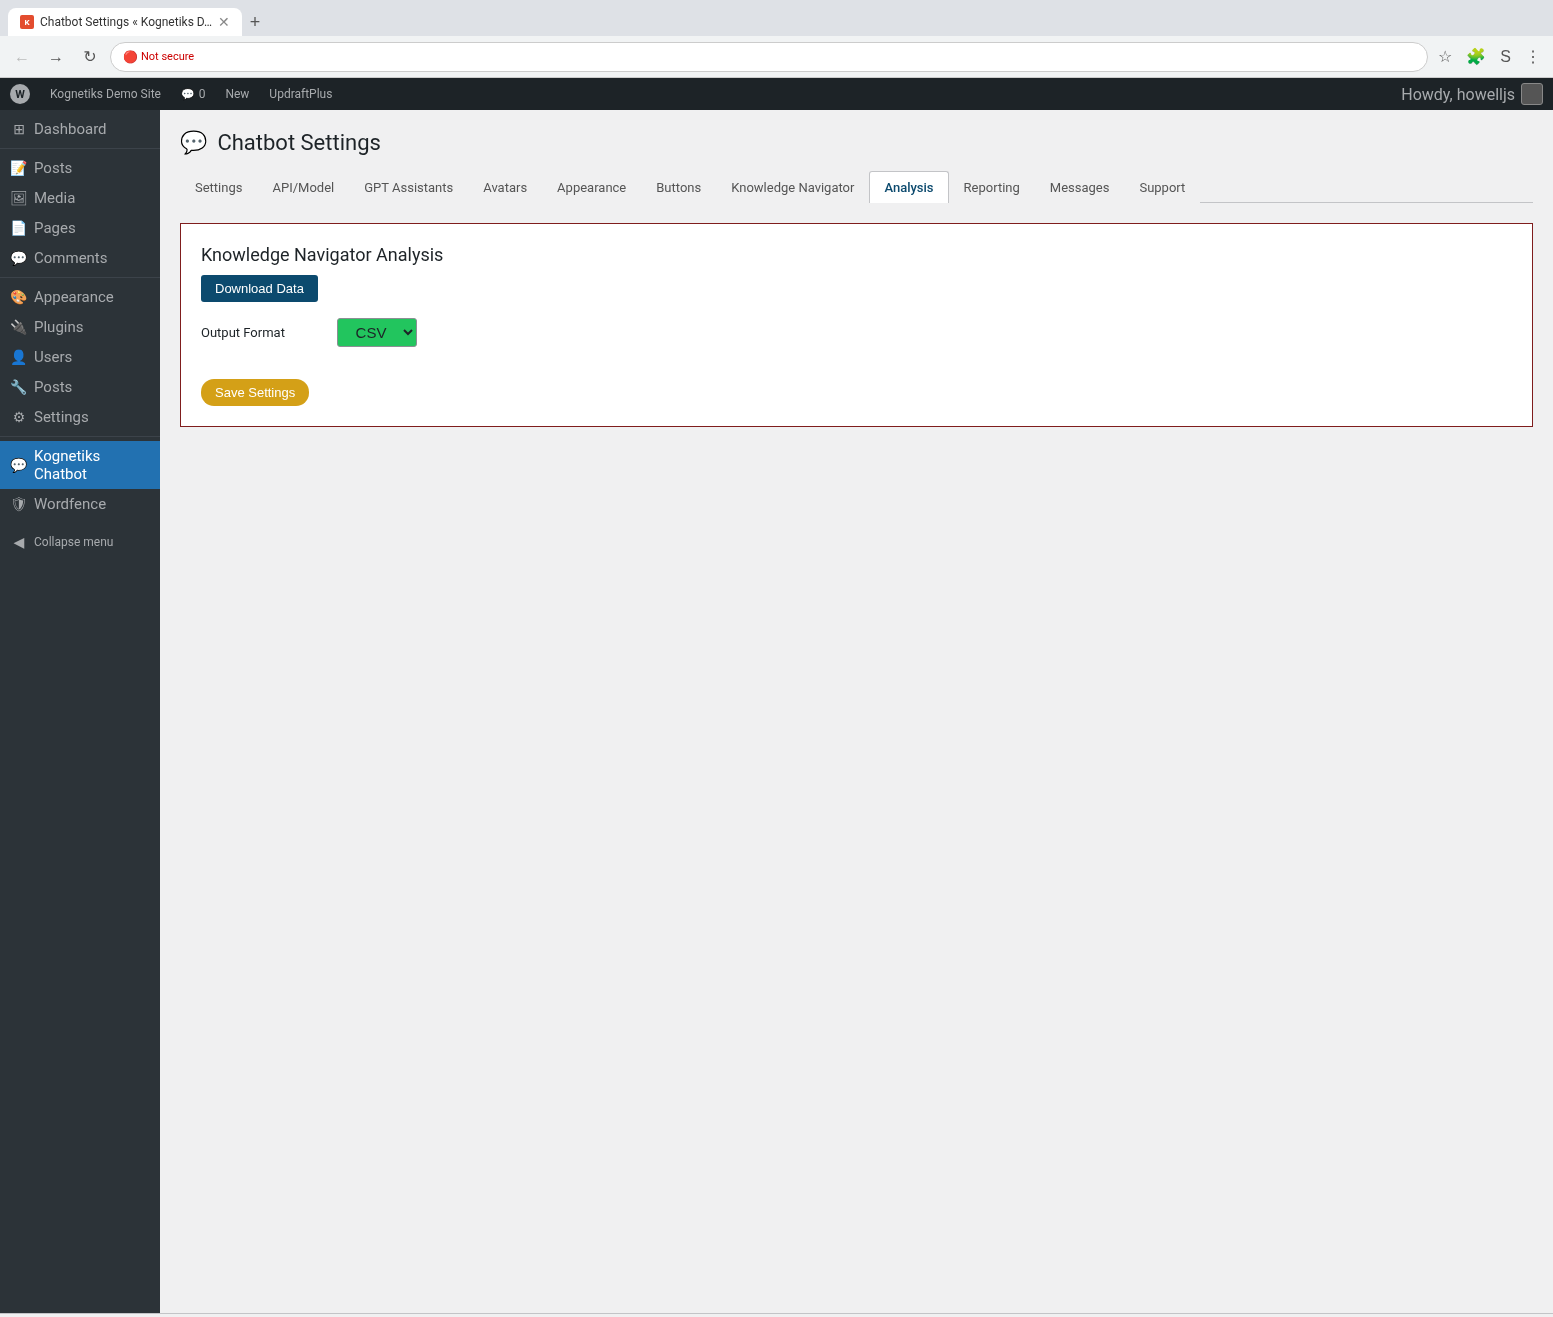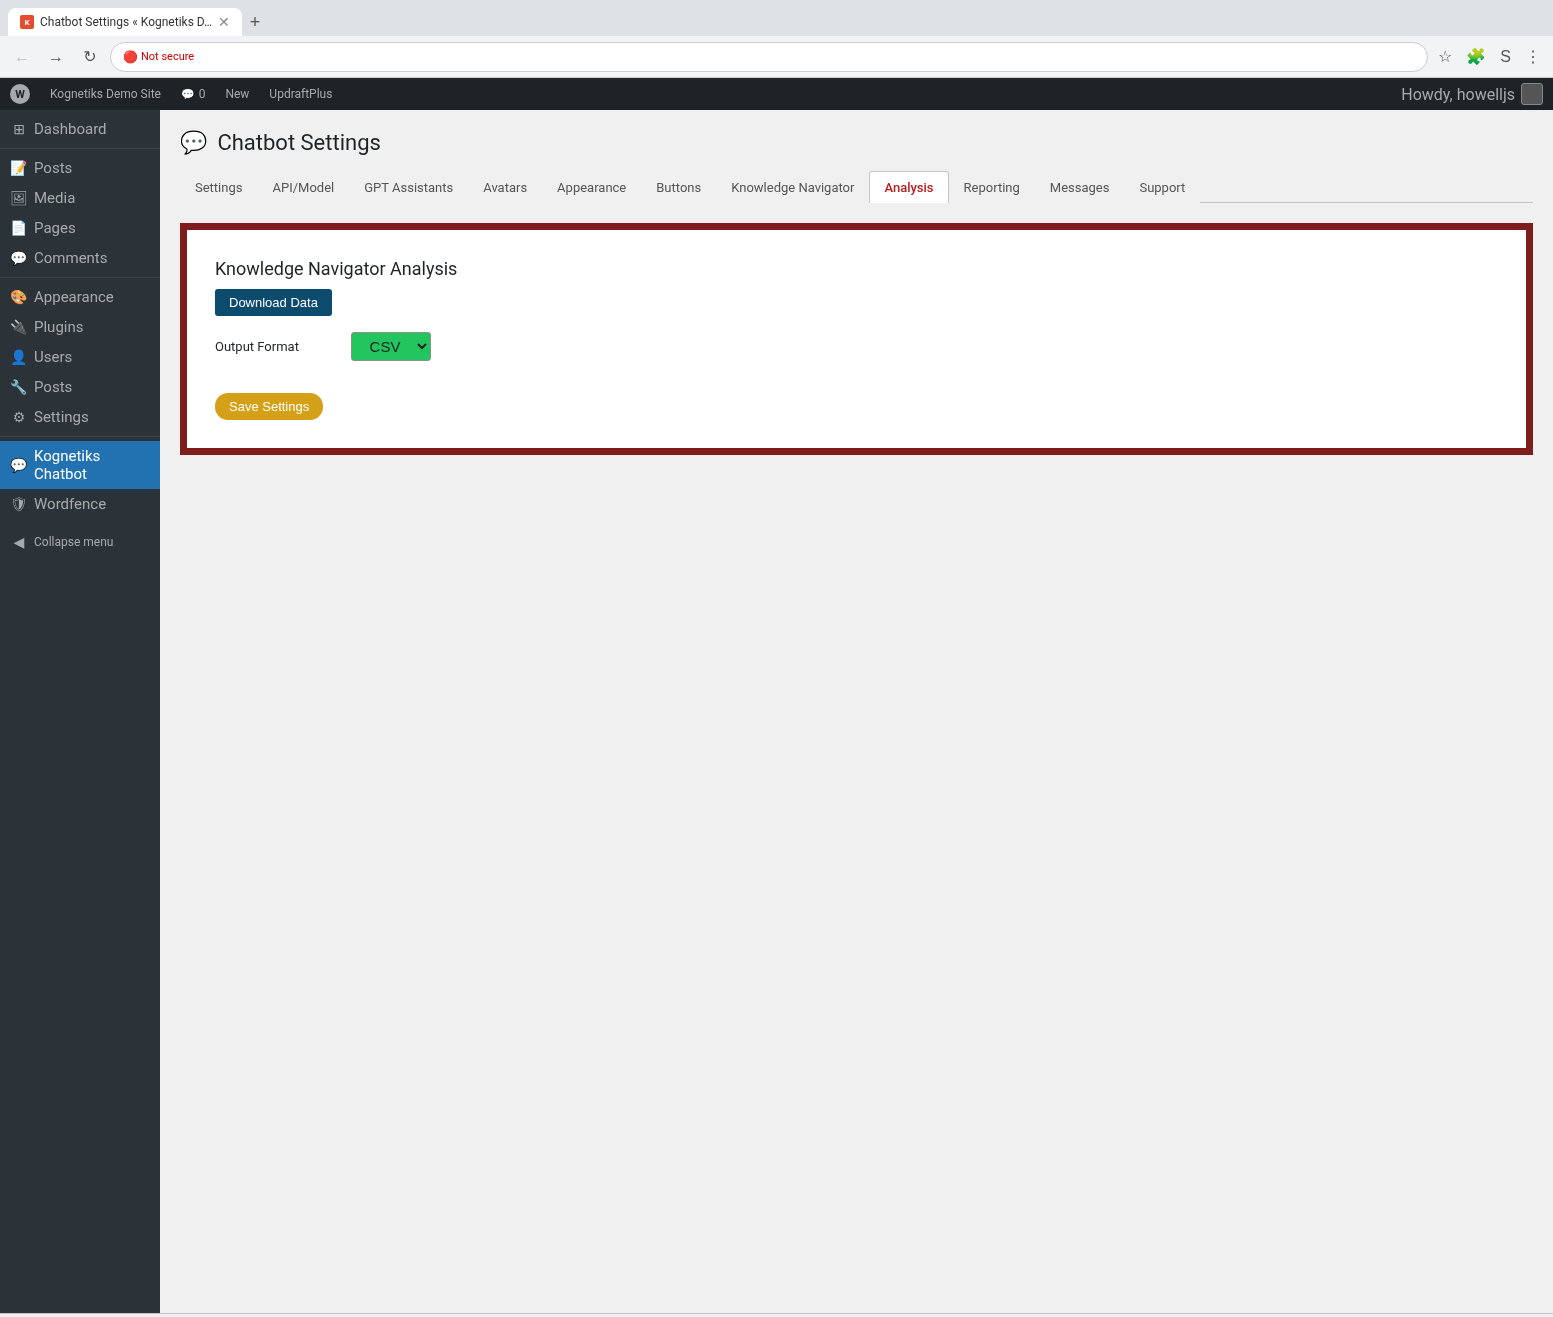--- a/index.html
+++ b/index.html
@@ -46,24 +46,24 @@
 
     
     .wp-main { flex: 1; padding: 20px 20px 20px 20px; background: #f0f0f1; }
     .page-header { display: flex; align-items: center; gap: 10px; margin-bottom: 16px; }
     .page-icon { font-size: 22px; color: #1d2327; }
     .page-title { font-size: 22px; font-weight: 400; color: #1d2327; }
 
     
     .tabs-container { display: flex; flex-wrap: wrap; gap: 0; margin-bottom: 20px; border-bottom: 1px solid #c3c4c7; }
     .tab-item { padding: 8px 14px; cursor: pointer; font-size: 13px; color: #555; border: 1px solid transparent; border-bottom: none; background: #f0f0f1; margin-bottom: -1px; border-radius: 3px 3px 0 0; }
-    .tab-item.active { background: #fff; color: #b91c1c; border-color: #c3c4c7; border-bottom-color: #fff; font-weight: 500; }
-
-    
-    .content-card { background: #fff; border: 7px solid #7f1d1d; padding: 28px; margin-bottom: 20px; }
+    .tab-item.active { background: #fff; color: #0c4a6e; border-color: #c3c4c7; border-bottom-color: #fff; font-weight: 500; }
+
+    
+    .content-card { background: #fff; border: 1px solid #7f1d1d; padding: 20px; margin-bottom: 20px; }
     .section-title { font-size: 18px; font-weight: 400; color: #1d2327; margin-bottom: 10px; }
     .section-desc { font-size: 13px; color: #555; margin-bottom: 16px; }
 
     .download-btn { background: #0c4a6e; color: #fff; border: none; padding: 6px 14px; font-size: 13px; cursor: pointer; border-radius: 3px; font-weight: 500; }
 
     .form-row { display: flex; align-items: center; gap: 16px; margin: 16px 0; }
     .form-label { font-size: 13px; color: #1d2327; min-width: 120px; }
     .format-select { padding: 4px 8px; border: 1px solid #8c8f94; border-radius: 3px; font-size: 15px; color: #1d2327; background: #22c55e; cursor: pointer; min-width: 80px; text-align: center; }
 
     .save-btn { background: #d4a017; color: #fff; border: none; padding: 6px 14px; font-size: 13px; cursor: pointer; border-radius: 13px; font-weight: 500; margin-top: 16px; }

